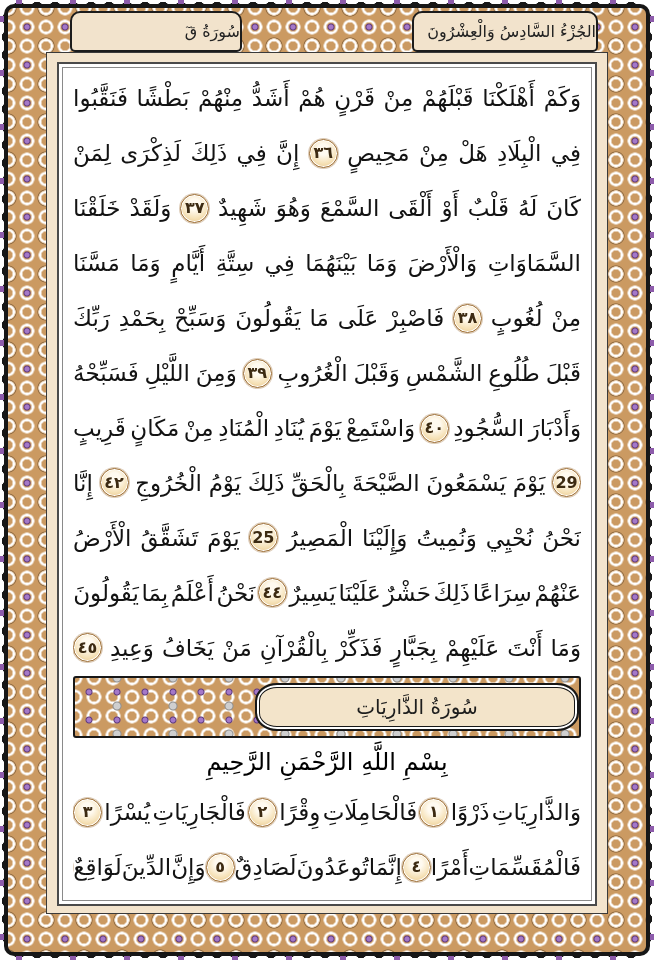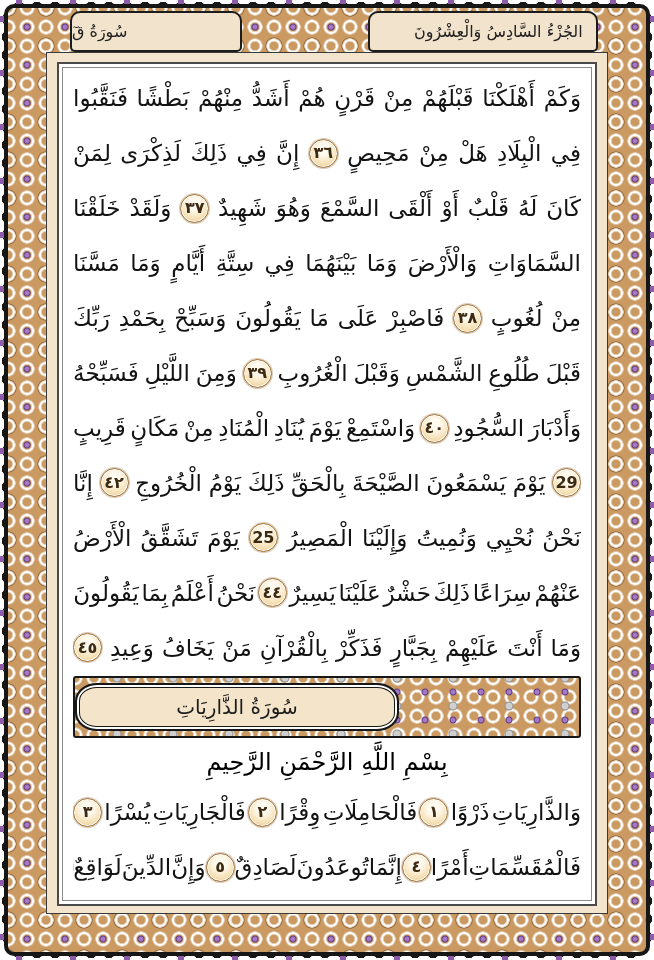--- a/index.html
+++ b/index.html
@@ -49,25 +49,25 @@
   
   .inner{
     position:absolute;z-index:2;top:52px;left:46px;right:46px;bottom:46px;
     background:#f3e4cd;border:1px solid #3a3a3a;
   }
 
   
   .cartouche{
     position:absolute;z-index:3;top:11px;height:37px;
     background:#f2e3cc;border:2px solid #1c1c1c;border-radius:10px 10px 5px 5px;
-    display:flex;align-items:center;justify-content:flex-end;
+    display:flex;align-items:center;justify-content:flex-start;
     color:#222;font-size:16px;
   }
   .cartouche-surah{left:70px;width:168px;}
-  .cartouche-juz{right:56px;width:182px;padding-left:44px;}
+  .cartouche-juz{right:56px;width:182px;}
 
   
   .textbox{
     position:absolute;z-index:3;left:57px;top:62px;width:540px;height:844px;
     background:#ffffff;border:2px solid #4a4a4a;
     box-shadow:inset 0 0 0 3px #ffffff,inset 0 0 0 4px #8a8a8a;
     box-sizing:border-box;
     display:flex;flex-direction:column;justify-content:space-between;
     padding:8px 14px 10px 14px;
   }
@@ -88,21 +88,21 @@
   
   .banner{
     height:58px;flex:0 0 auto;border:2px solid #171717;border-radius:3px;position:relative;
     background-color:#cb9a62;
     background-image:
       radial-gradient(circle,#cfcfcf 0 3px,#8e8e8e 4px,rgba(0,0,0,0) 5px),
       radial-gradient(circle,#a478c9 0 2px,#5f3a7d 3px,rgba(0,0,0,0) 4px),
       radial-gradient(circle,rgba(0,0,0,0) 4.5px,#ffffff 5px,#ffffff 7px,rgba(0,0,0,0) 7.5px);
     background-size:56px 28px,28px 28px,19px 19px;
     background-position:14px 14px,0 0,9.5px 9.5px;
-    display:flex;align-items:center;justify-content:flex-end;
+    display:flex;align-items:center;justify-content:flex-start;
   }
   .banner-cartouche{
     width:320px;height:44px;background:#f3e4ca;
     border:2px solid #171717;border-radius:22px/18px;
     box-shadow:inset 0 0 0 2px #ffffff,inset 0 0 0 3px #171717;
     display:flex;align-items:center;justify-content:center;
     color:#1d1d1d;font-size:20px;
   }
 
   .bismillah{

